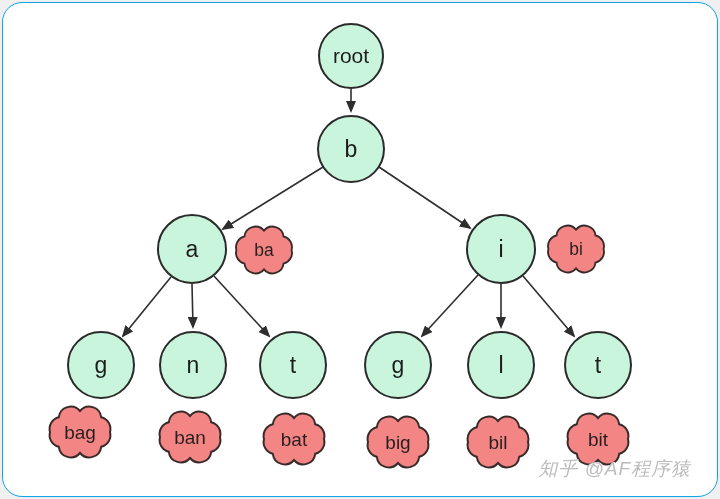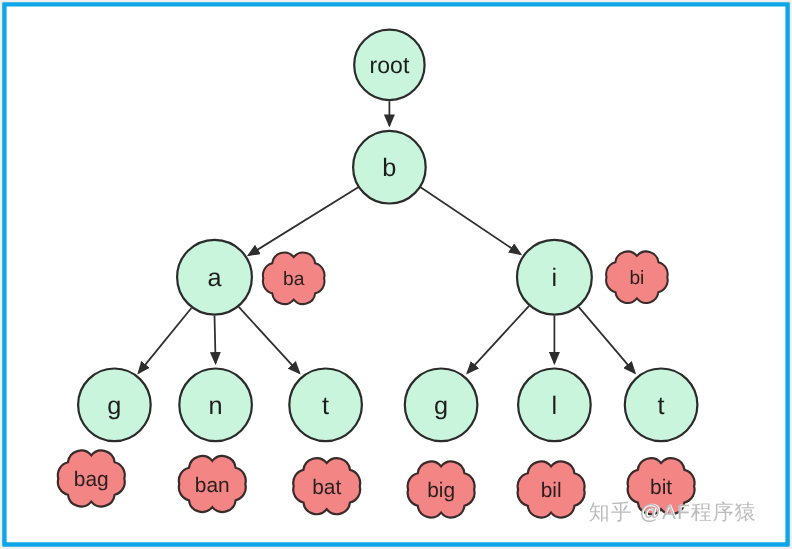--- a/index.html
+++ b/index.html
@@ -13,22 +13,22 @@
   }
   .stage {
     position: relative;
     width: 720px;
     height: 499px;
   }
   .card {
     position: absolute;
     left: 2px; top: 2px; right: 2px; bottom: 2px;
     background: #ffffff;
-    border: 4px solid #0ea5e9;
-    border-radius: 1px;
+    border: 1px solid #0ea5e9;
+    border-radius: 20px;
     box-shadow: 0 0 0 1px rgba(0,0,0,0.01);
     overflow: hidden;
   }
   svg.diagram {
     position: absolute;
     left: 0; top: 0;
     width: 714px;
     height: 493px;
   }
   .edge {
@@ -62,20 +62,21 @@
   .watermark {
     position: absolute;
     right: 26px;
     bottom: 14px;
     font-size: 19px;
     letter-spacing: 1px;
     color: rgba(176,176,176,0.85);
     text-shadow: 0 1px 0 #ffffff, 1px 0 0 #ffffff;
     user-select: none;
     white-space: nowrap;
+    font-style: italic;
   }
 </style>
 </head>
 <body>
 
 <div class="stage">
   <div class="card">
     <svg class="diagram" viewBox="0 0 714 493">
       <defs>
         <marker id="arrowhead" markerUnits="userSpaceOnUse" markerWidth="12" markerHeight="10" refX="10" refY="5" orient="auto">

